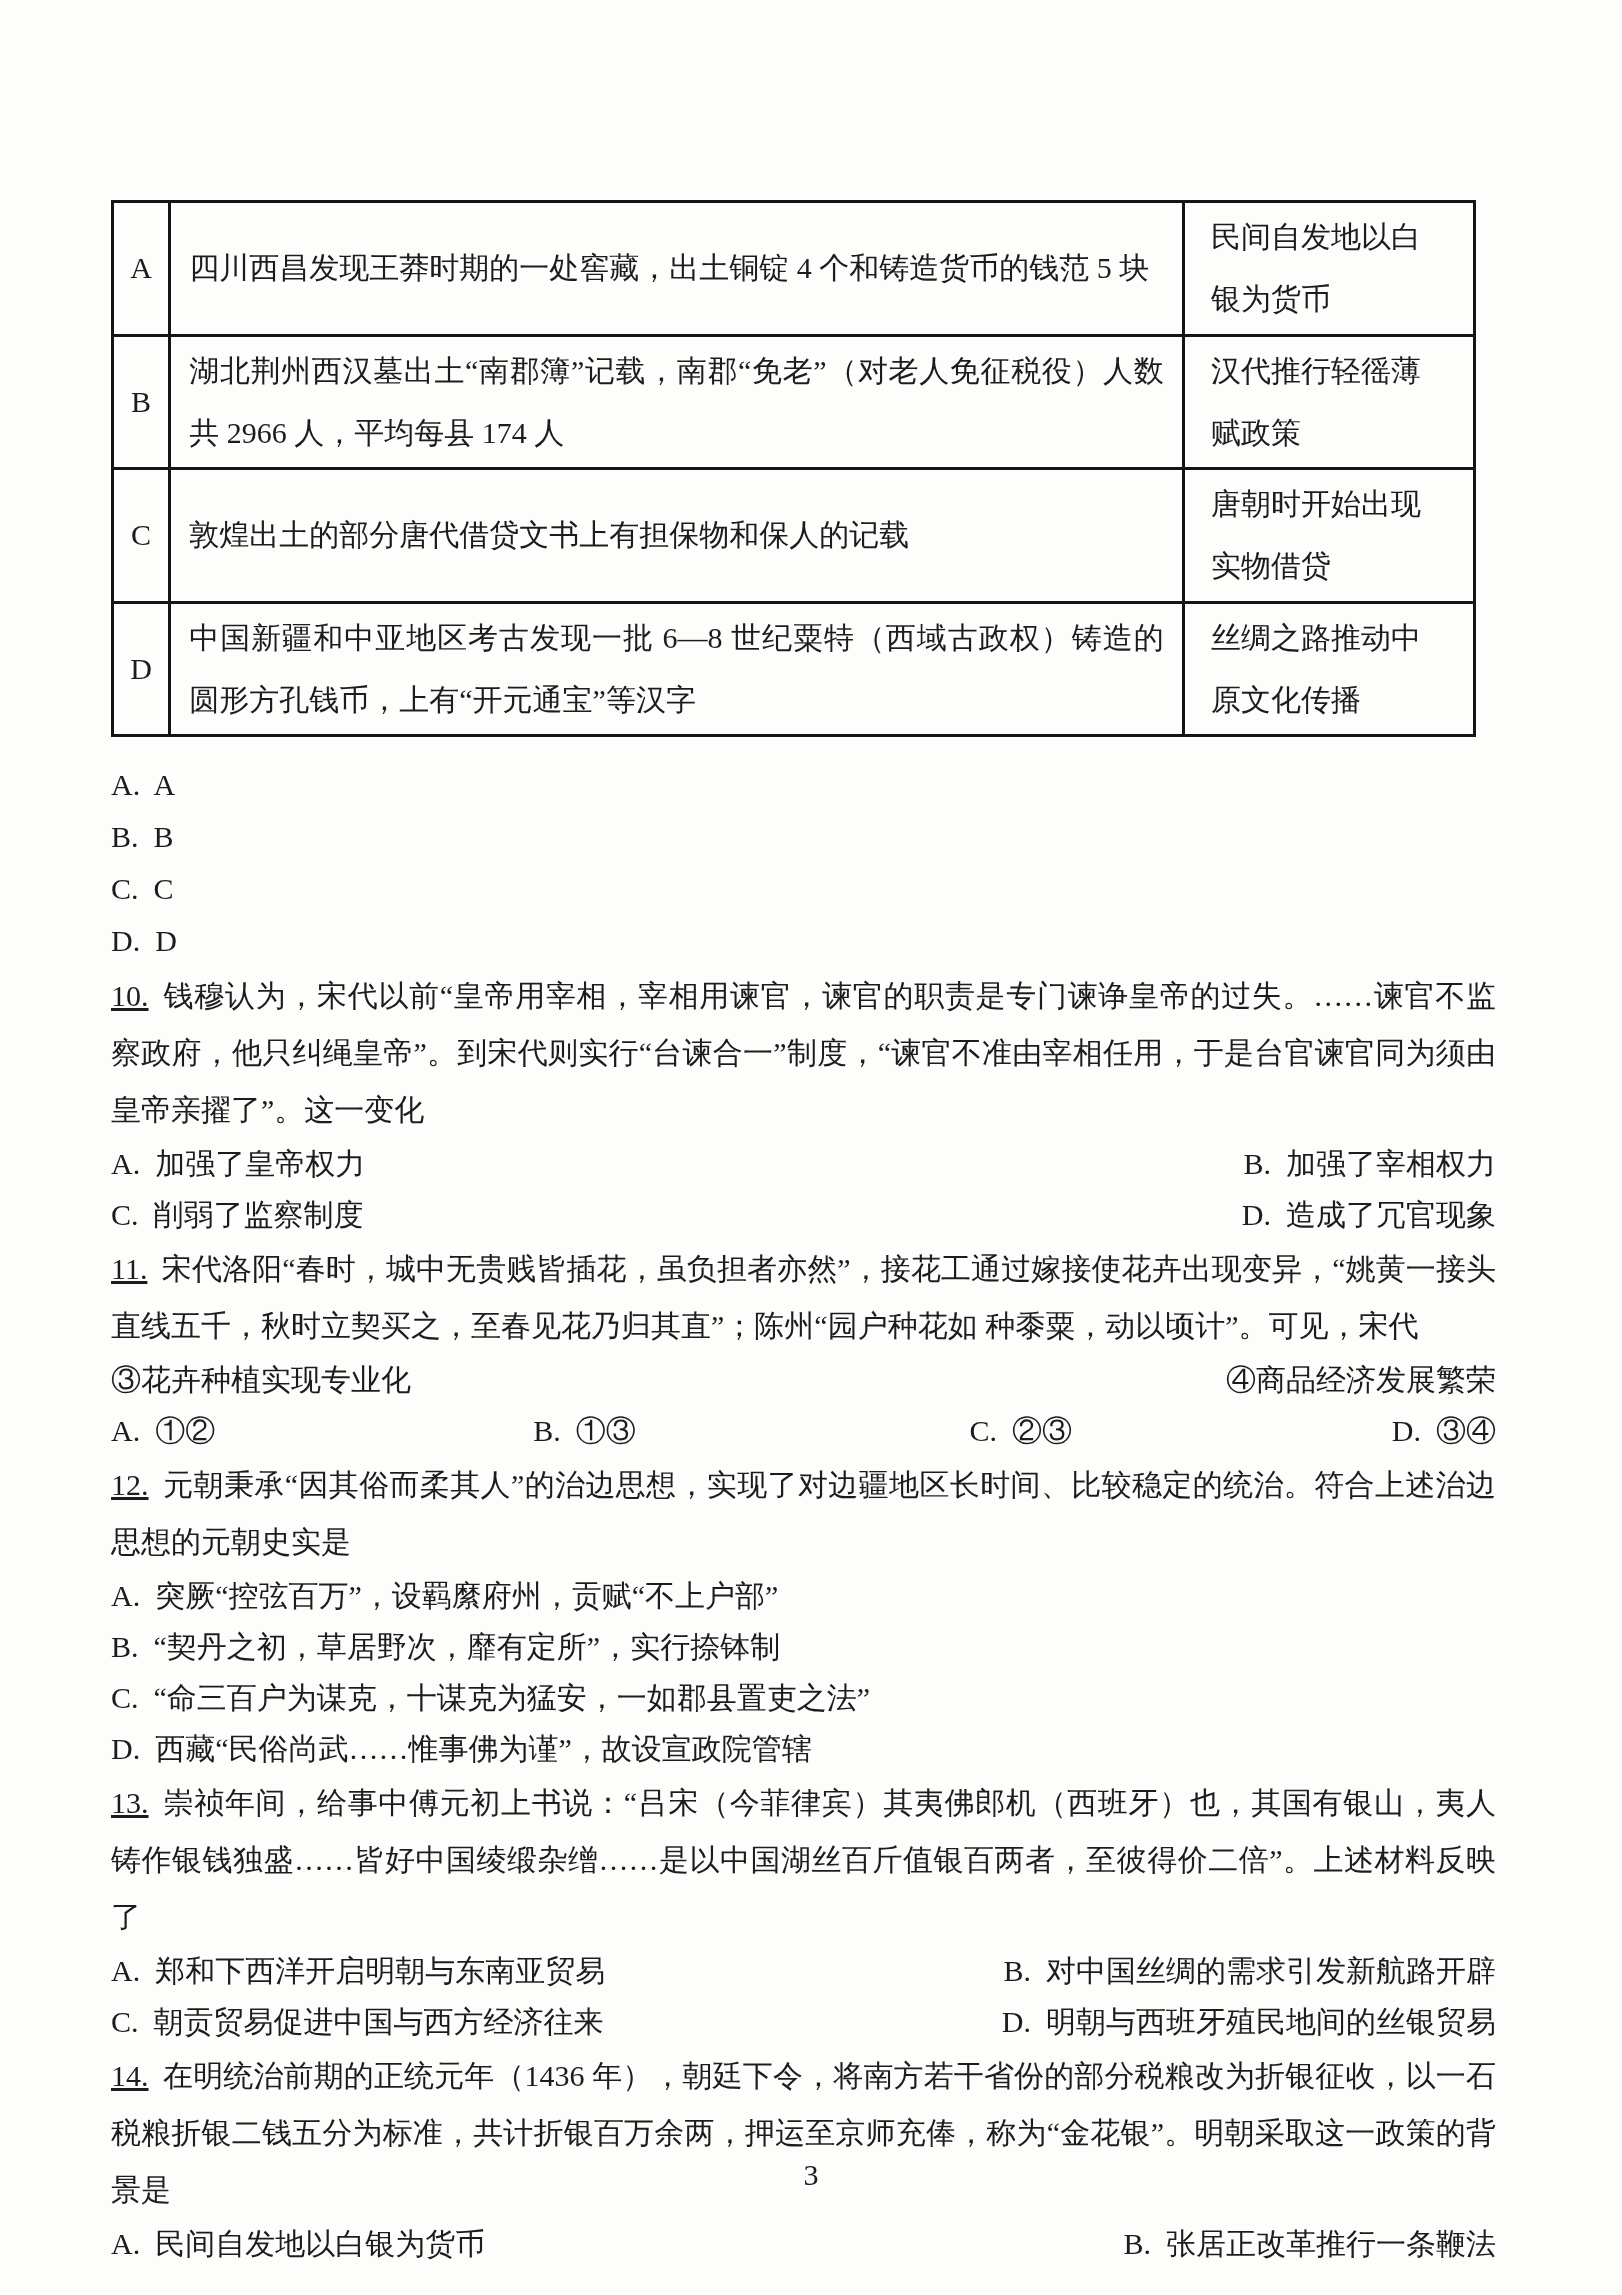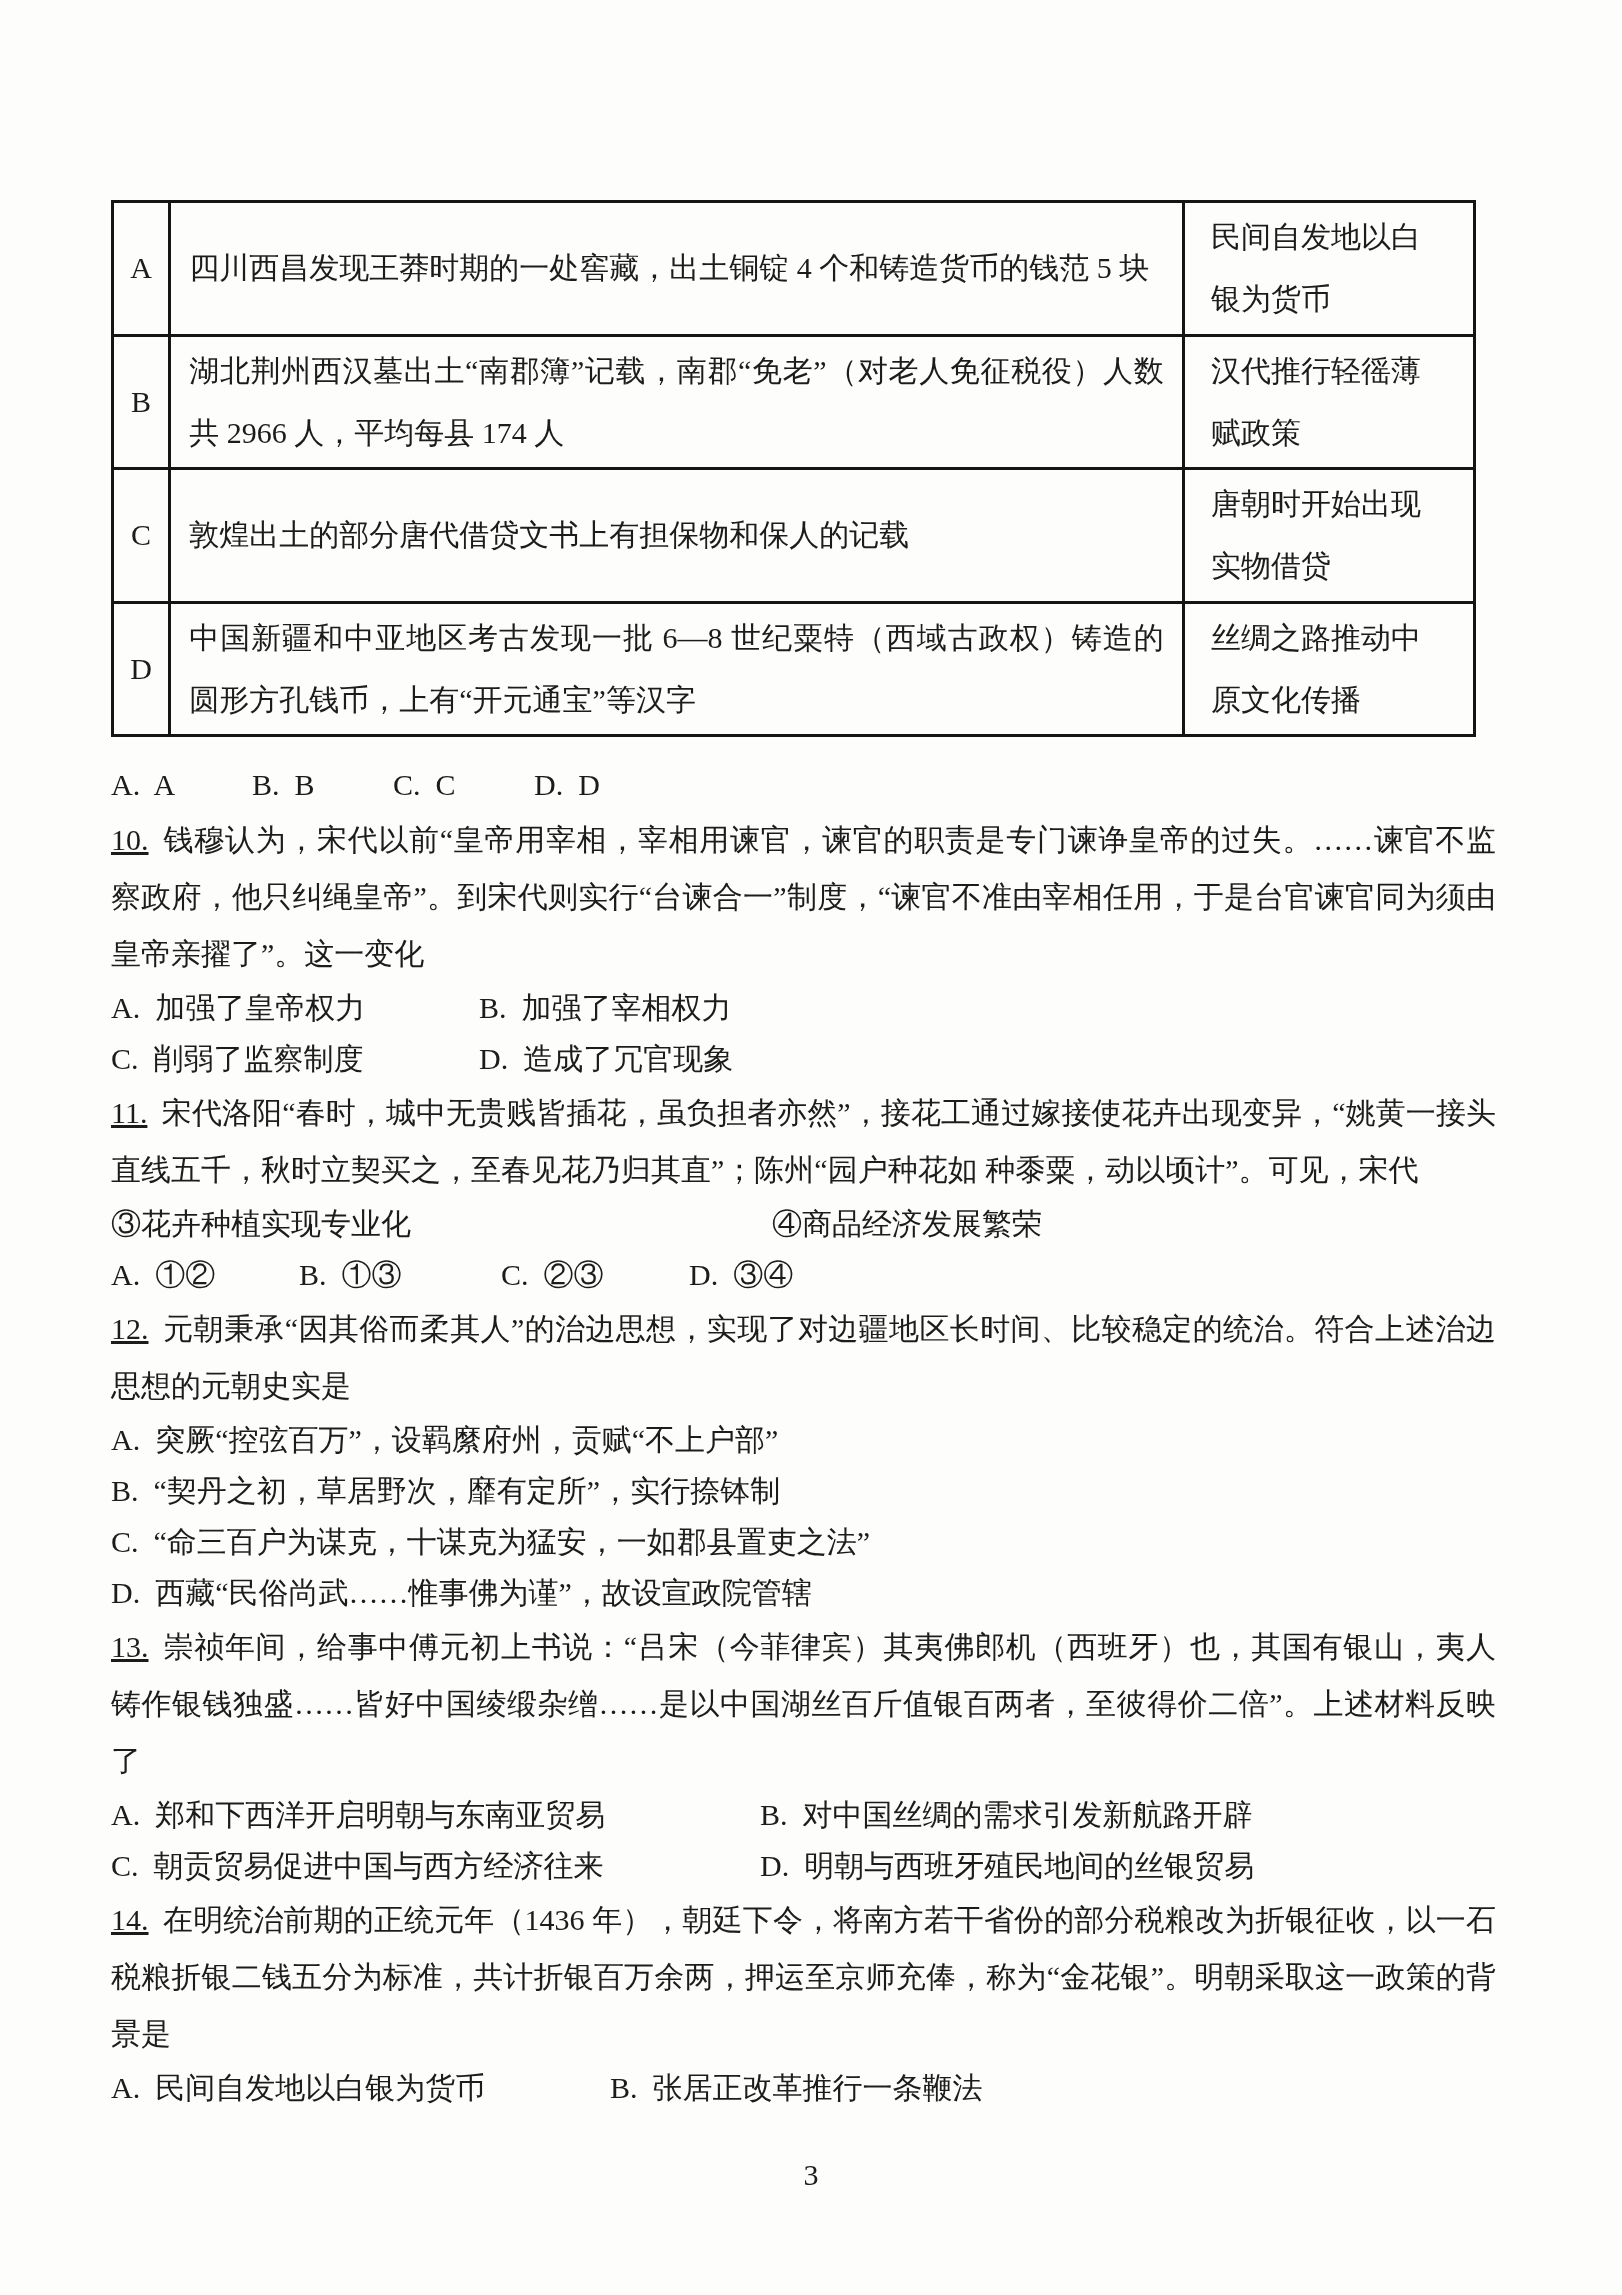--- a/index.html
+++ b/index.html
@@ -37,35 +37,37 @@
   td.letter { width: 54px; text-align: center; padding: 0; }
   td.desc   { padding: 1.3px 18.3px; text-align: justify; }
   td.concl  { width: 236px; padding: 1.3px 26px; }
 
   
   .ansrow {
     margin-top: 22px;
     font-size: 30px;
     line-height: 52px;
     display: flex;
+    flex-direction: column;
   }
   .ansrow span { width: 141px; white-space: pre-wrap; }
 
   .stem {
     margin: 0;
     font-size: 30px;
     line-height: 57px;
     text-align: justify;
   }
   .qnum { padding-right: 14.4px; text-decoration: underline; }
 
   .optline {
     display: flex;
     font-size: 30px;
     line-height: 51px;
+    justify-content: space-between;
   }
   .optline span { white-space: pre-wrap; }
 
   
   .w-q10  .c1 { width: 368px; }
   .w-stmt .c1 { width: 661px; }
   .w-q11o .c1 { width: 188px; }
   .w-q11o .c2 { width: 202px; }
   .w-q11o .c3 { width: 188px; }
   .w-q13  .c1 { width: 649px; }

